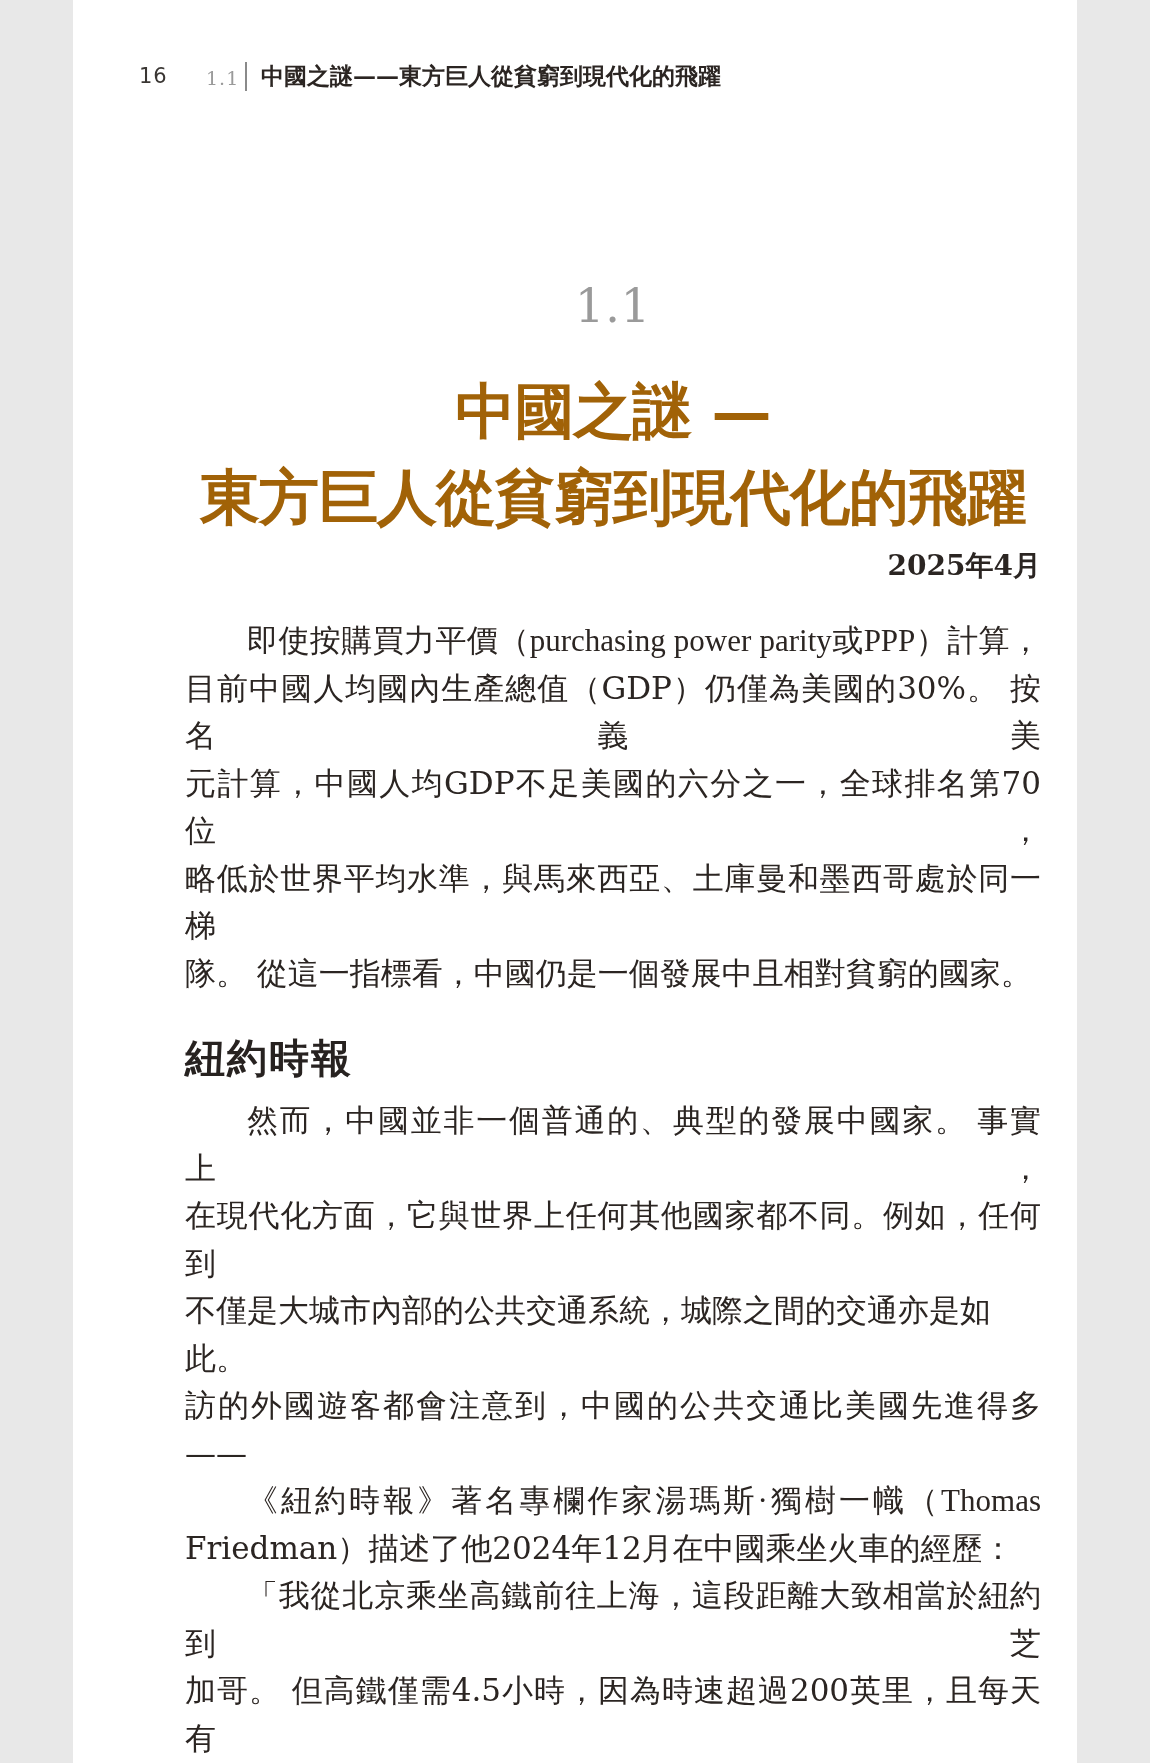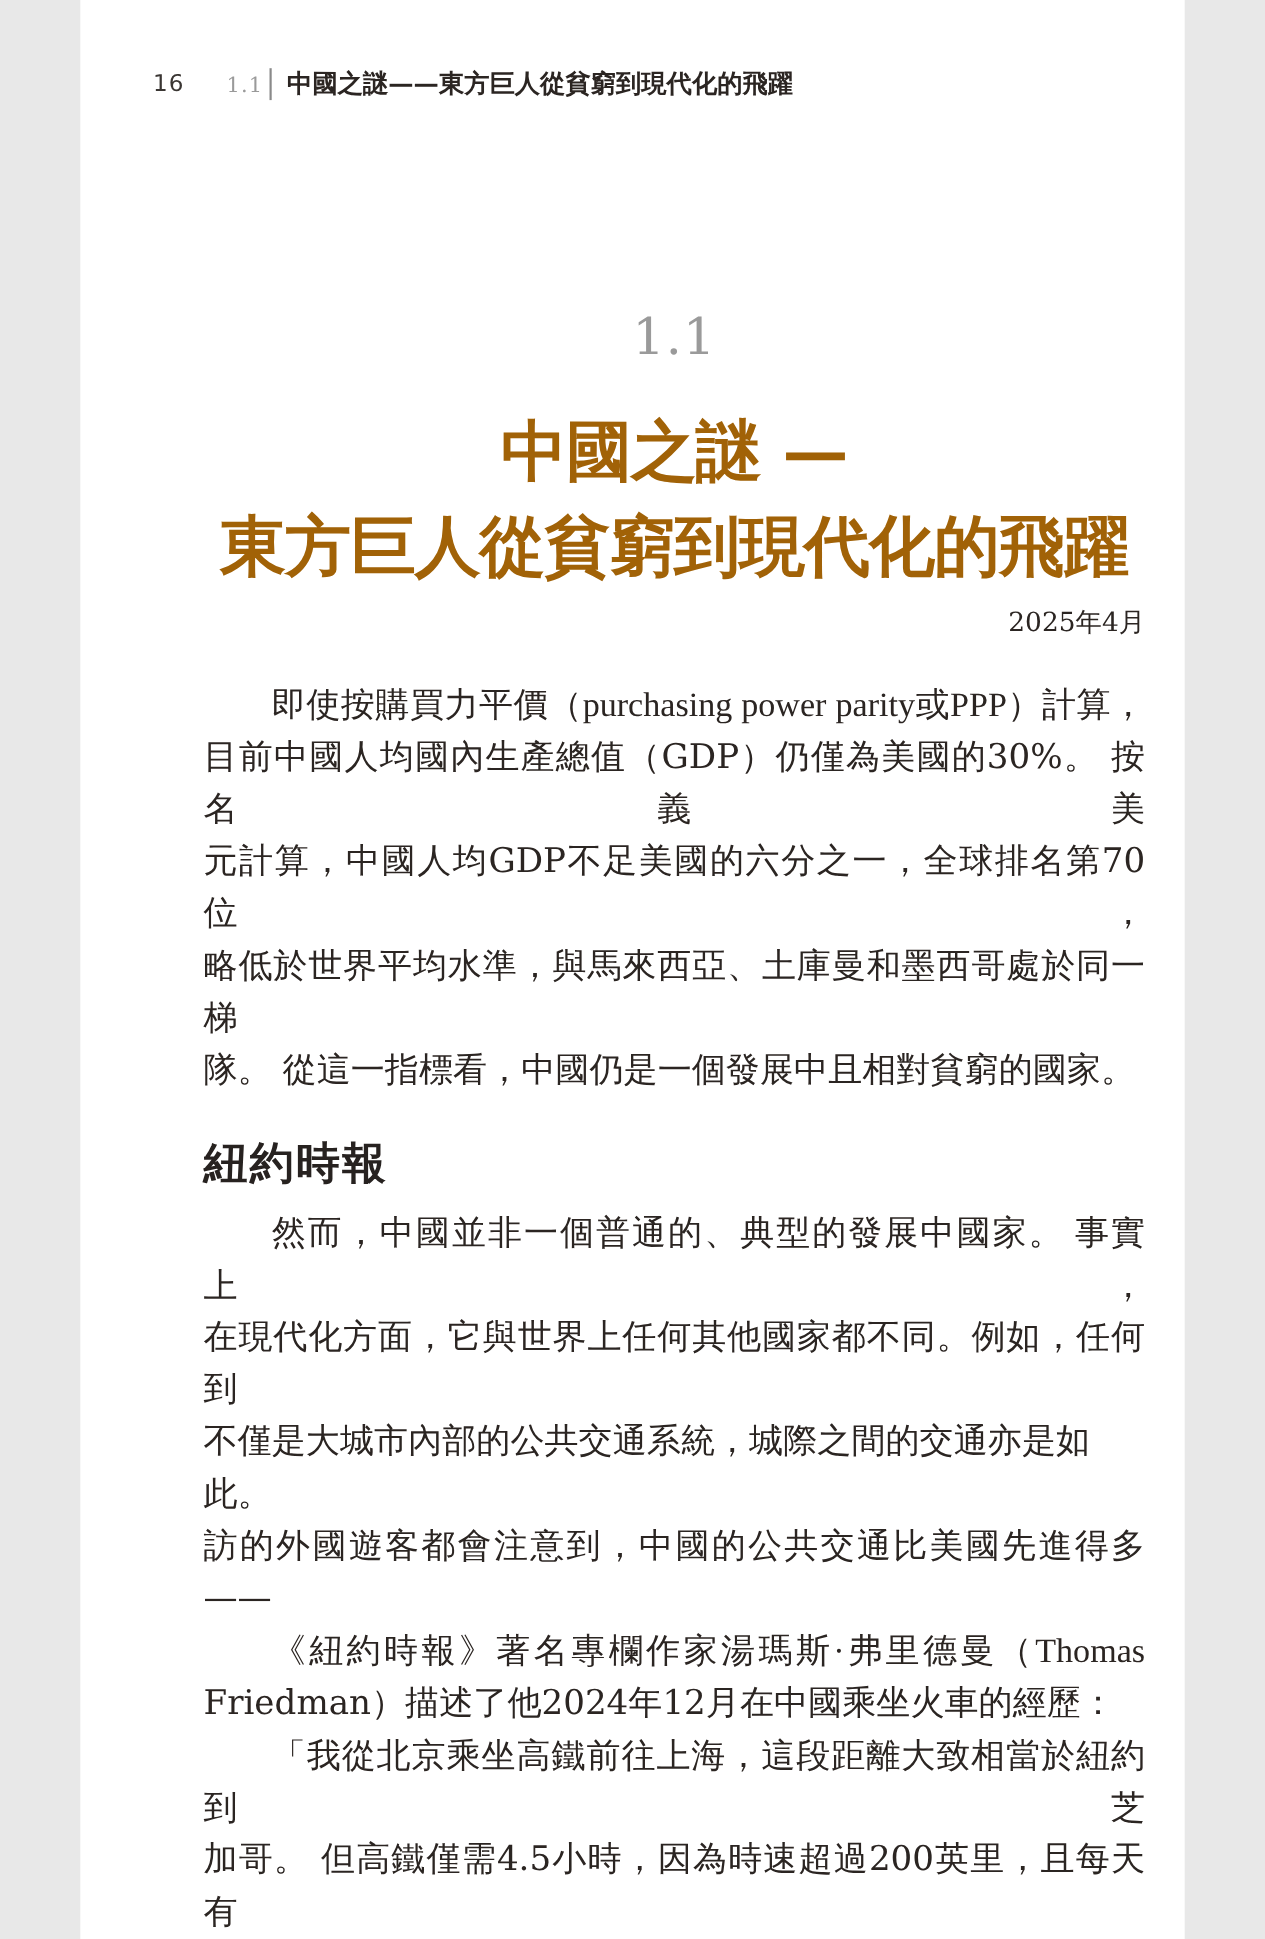--- a/index.html
+++ b/index.html
@@ -38,21 +38,21 @@
     line-height:56px;letter-spacing:1px;
   }
   .chap-title{
     position:absolute;left:90px;top:368px;width:900px;
     text-align:center;font-weight:bold;color:#a16207;
     font-size:60px;line-height:86px;letter-spacing:-1px;
     white-space:nowrap;
   }
   .chap-date{
     position:absolute;left:112px;top:548px;width:856px;
-    text-align:right;font-size:24px;font-weight:normal;
+    text-align:right;font-size:28px;font-weight:bold;
     color:#2b2522;line-height:36px;
   }
   
   .content{
     position:absolute;left:112px;top:617px;width:856px;
     font-size:31px;line-height:47.5px;color:#2b2522;
   }
   .line{
     width:856px;
     white-space:normal;
@@ -101,21 +101,21 @@
     <div class="section-heading">紐約時報</div>
 
     <div class="para">
       <div class="line indent just">然而，中國並非一個普通的、典型的發展中國家。 事實上，</div>
       <div class="line just">在現代化方面，它與世界上任何其他國家都不同。例如，任何到</div>
       <div class="line">不僅是大城市內部的公共交通系統，城際之間的交通亦是如此。</div>
       <div class="line just">訪的外國遊客都會注意到，中國的公共交通比美國先進得多——</div>
     </div>
 
     <div class="para">
-      <div class="line indent just">《紐約時報》著名專欄作家湯瑪斯·弗里德曼（Thomas</div>
+      <div class="line indent just">《紐約時報》著名專欄作家湯瑪斯·獨樹一幟（Thomas</div>
       <div class="line">Friedman）描述了他2024年12月在中國乘坐火車的經歷：</div>
     </div>
 
     <div class="para">
       <div class="line indent just">「我從北京乘坐高鐵前往上海，這段距離大致相當於紐約到芝</div>
       <div class="line just">加哥。 但高鐵僅需4.5小時，因為時速超過200英里，且每天有</div>
 
     </div>
 
   </div>

